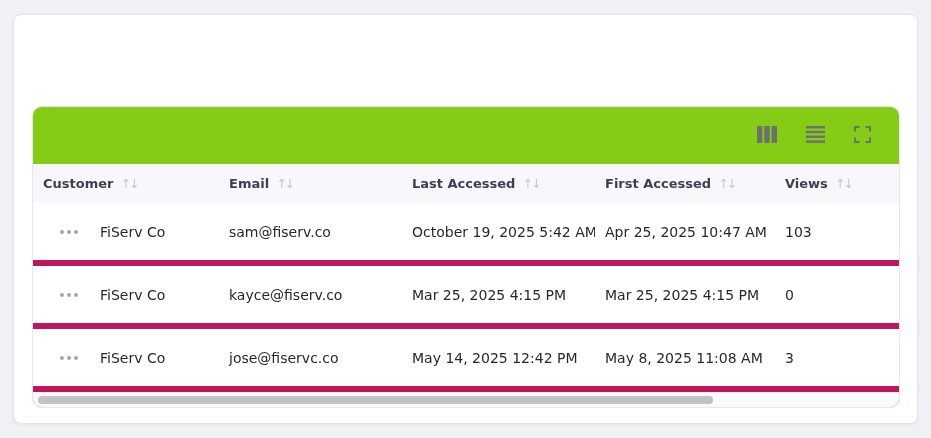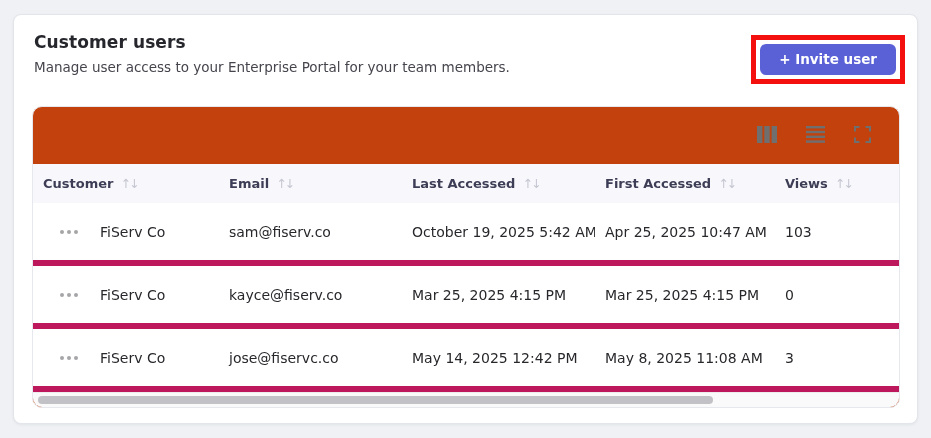--- a/index.html
+++ b/index.html
@@ -53,21 +53,21 @@
     border-radius: 6px;
     padding: 7px 19px 8px 19px;
     cursor: pointer;
   }
   .table-wrap {
     position: absolute;
     left: 18px; top: 91px;
     width: 868px;
     border: 1px solid #e7e8ee;
     border-radius: 10px;
-    background: #c2410c;
+    background: #84cc16;
     overflow: hidden;
   }
   .table-toolbar {
     height: 57px;
     display: flex;
     align-items: center;
     justify-content: flex-end;
     gap: 25px;
     padding-right: 26px;
   }
@@ -152,29 +152,20 @@
     background: #c2c2c6;
     border-radius: 4px;
     cursor: grab;
   }
 </style>
 </head>
 <body>
 
 <div class="card">
 
-  <div class="card-header">
-    <div>
-      <div class="page-title">Customer users</div>
-      <div class="page-subtitle">Manage user access to your Enterprise Portal for your team members.</div>
-    </div>
-    <div class="annotation-box">
-      <button class="invite-btn">+ Invite user</button>
-    </div>
-  </div>
 
   <div class="table-wrap">
 
     <div class="table-toolbar">
       <button class="tool-btn">
         <span>
           <svg width="20" height="17" viewBox="0 0 20 17">
             <rect x="0" y="0" width="5.4" height="17" fill="#6f6f6f"></rect>
             <rect x="7.3" y="0" width="5.4" height="17" fill="#6f6f6f"></rect>
             <rect x="14.6" y="0" width="5.4" height="17" fill="#6f6f6f"></rect>

